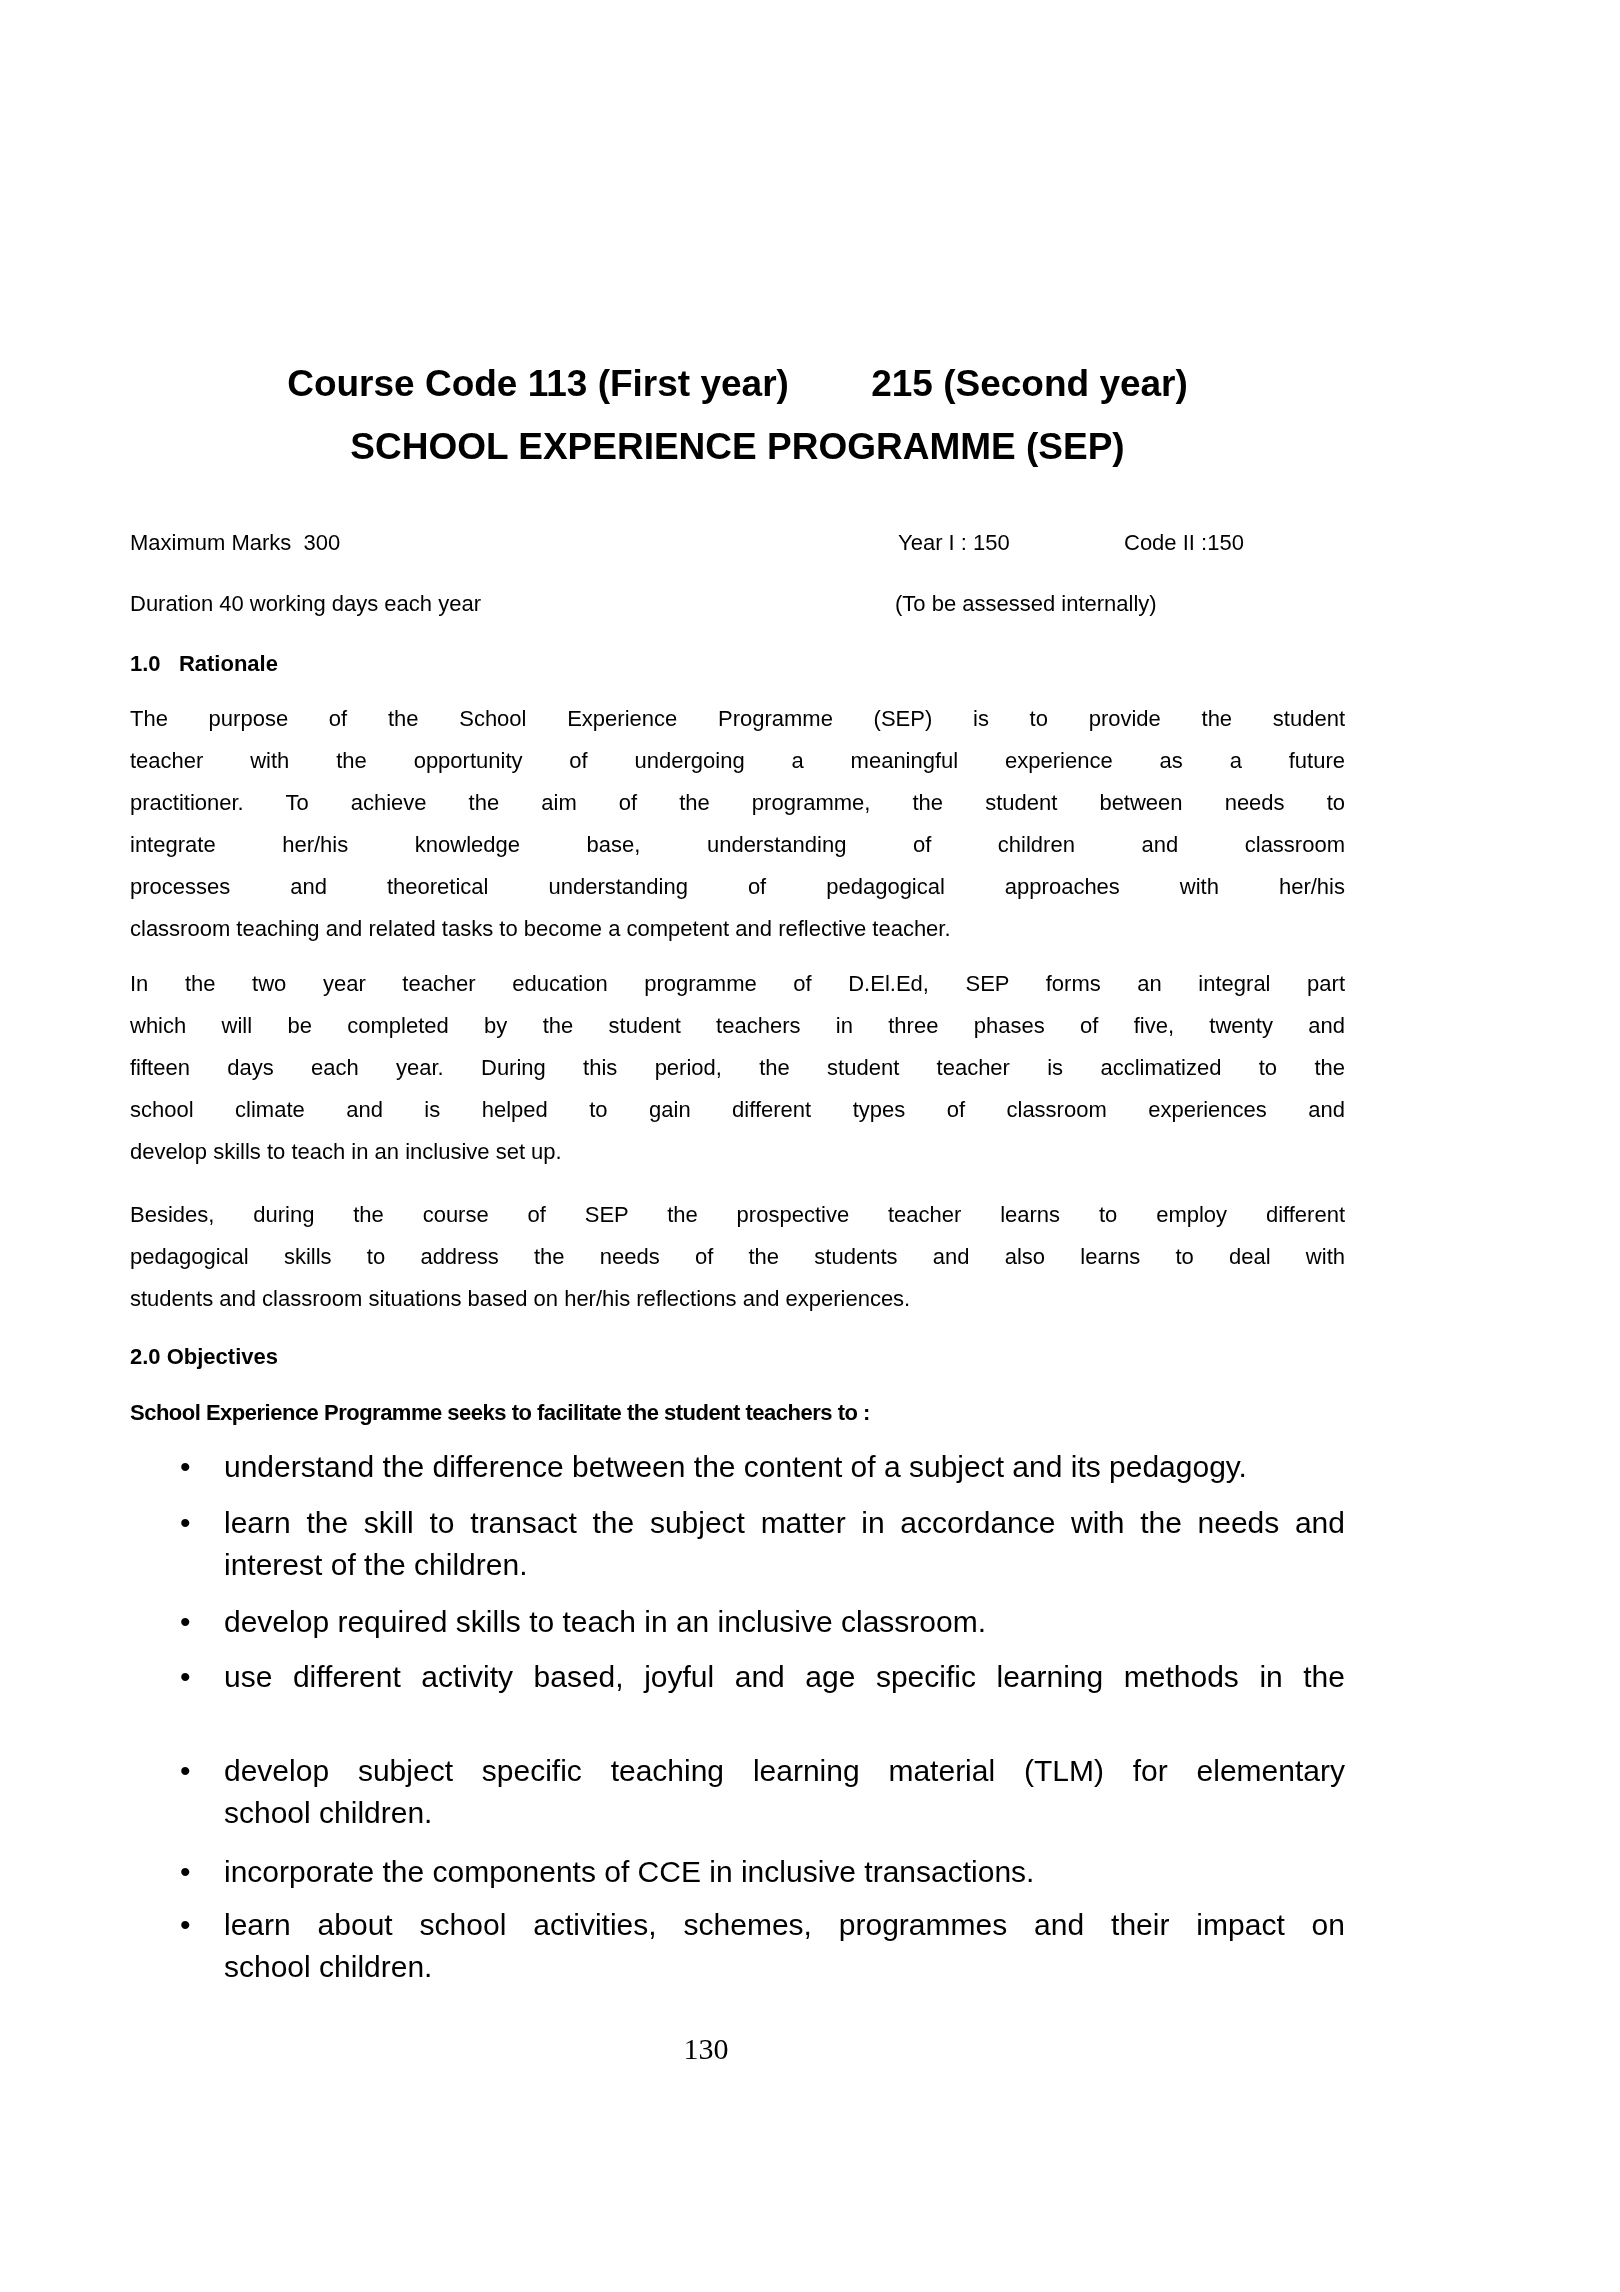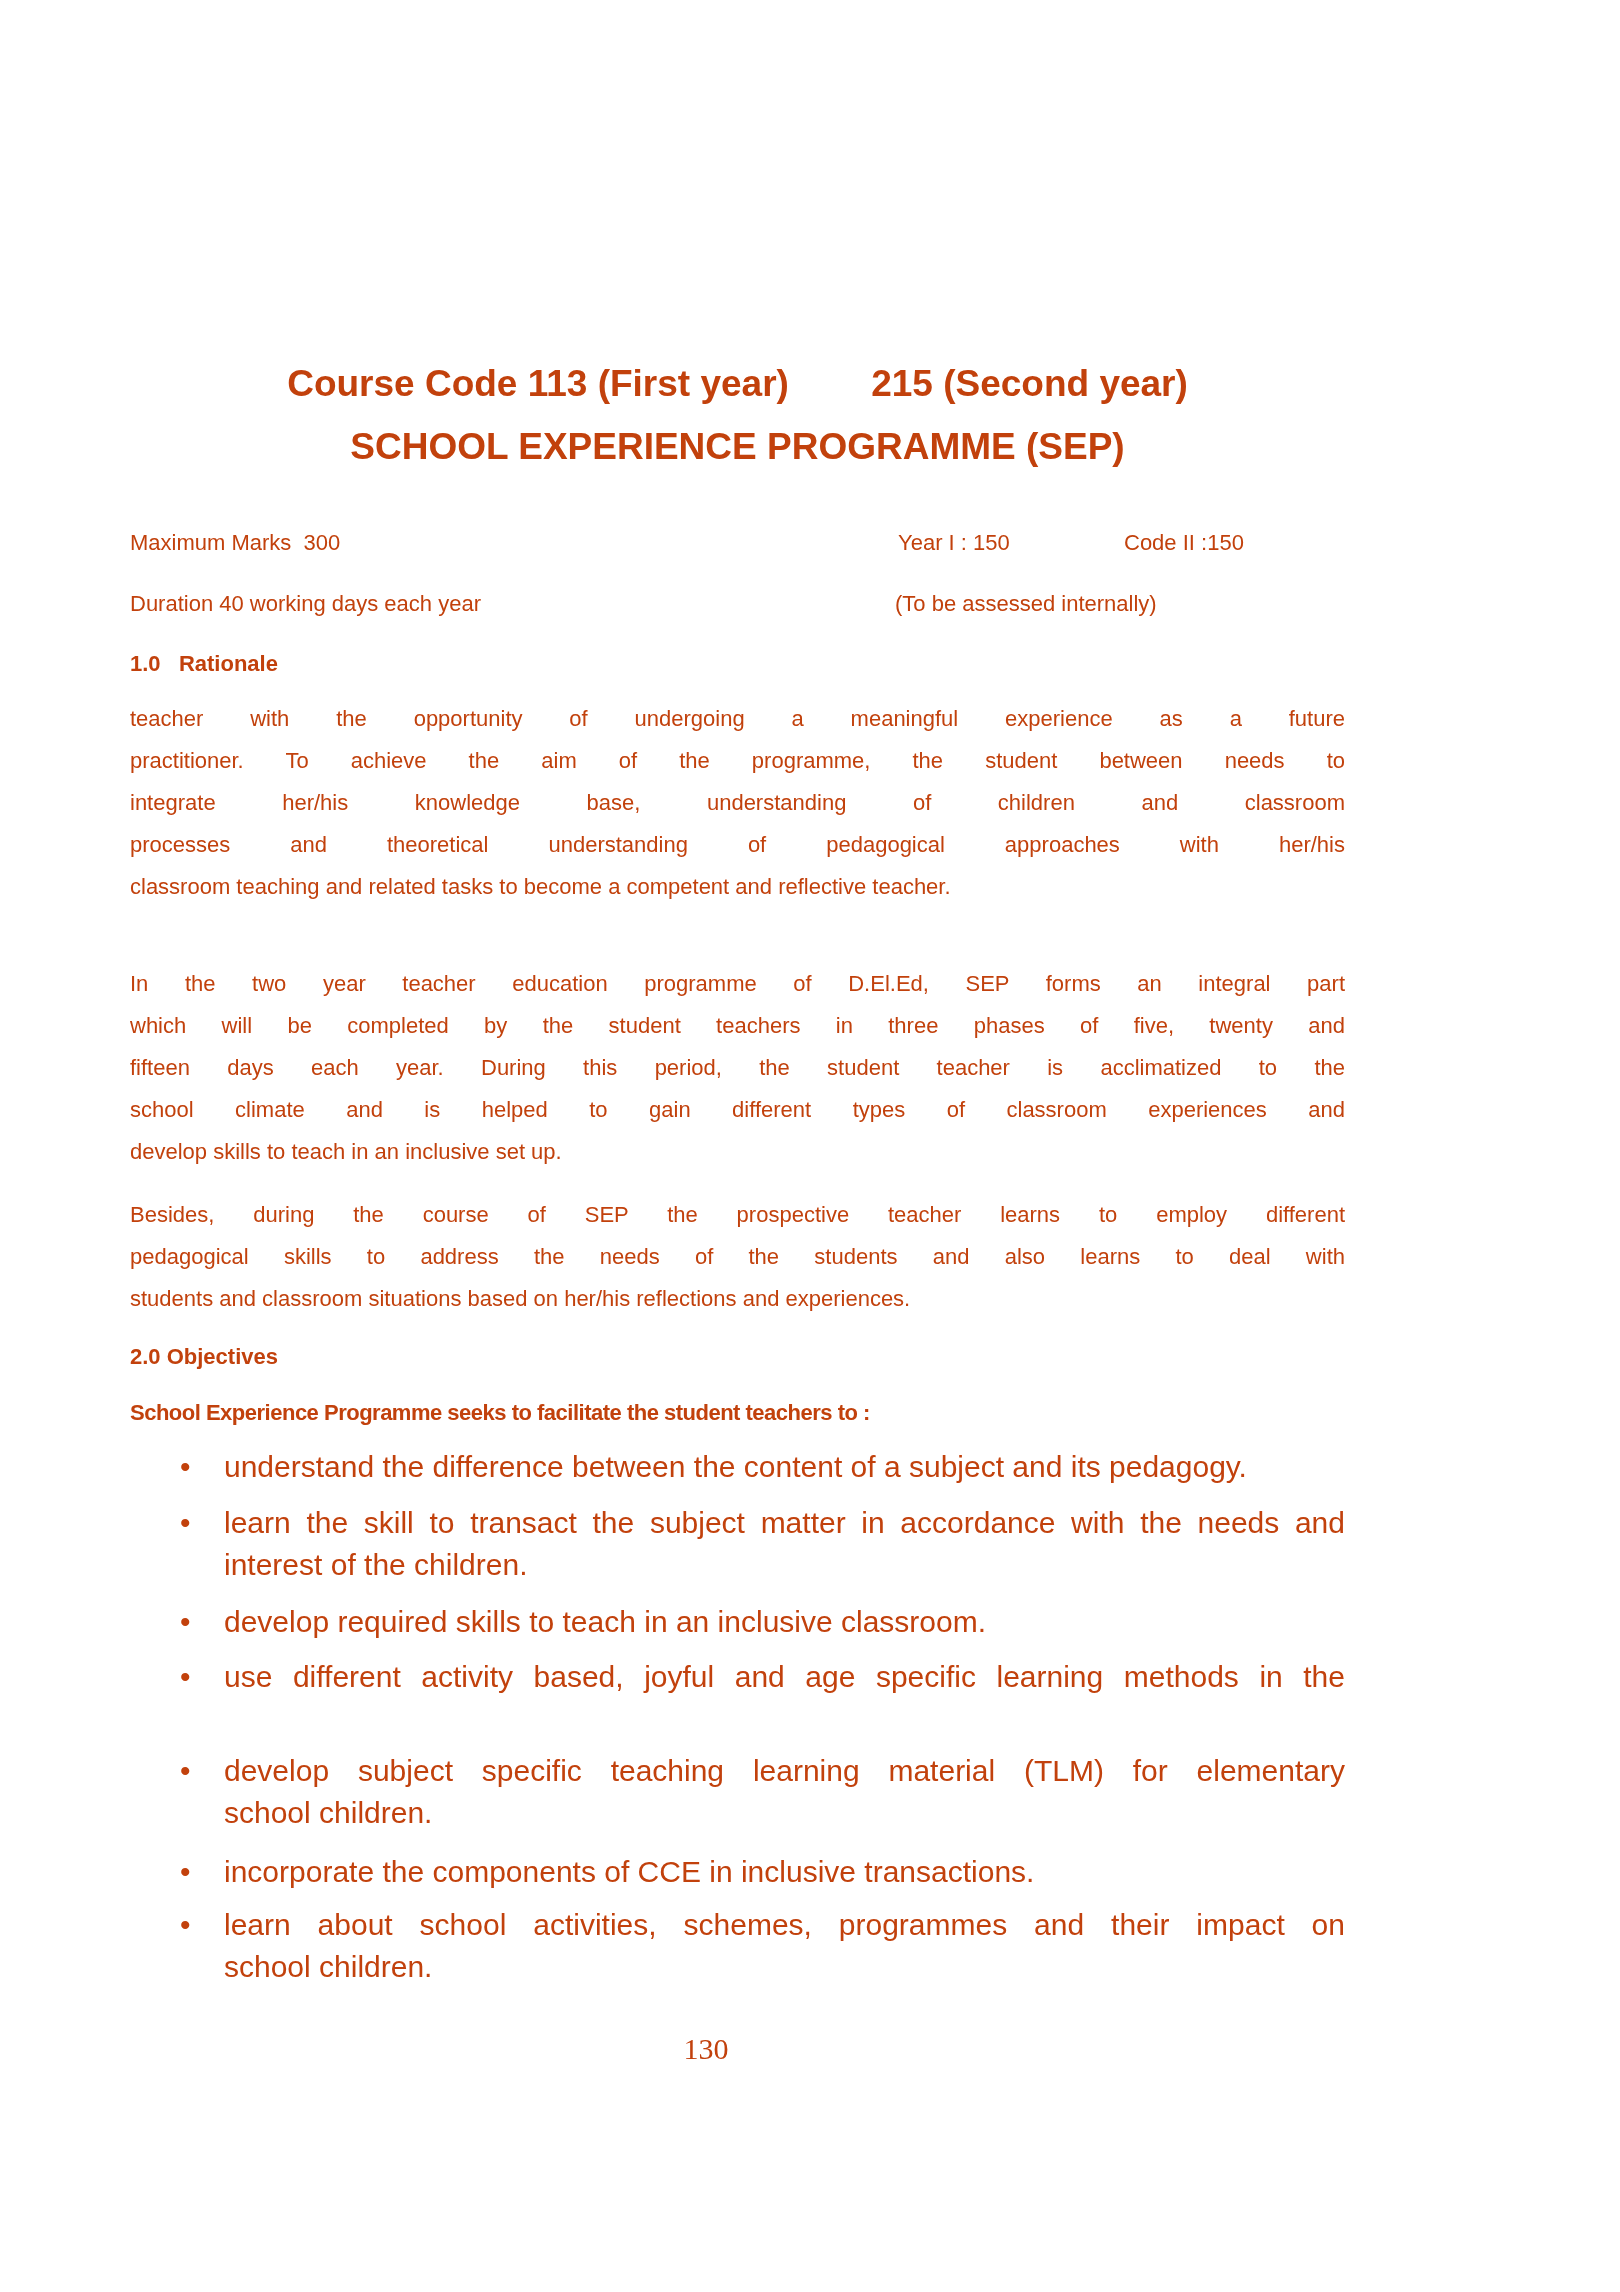--- a/index.html
+++ b/index.html
@@ -1,21 +1,21 @@
 <!DOCTYPE html>
 <html><head>
 <meta charset="utf-8">
 <style>
   html, body { margin: 0; padding: 0; background: #ffffff; }
   .page {
     position: relative;
     width: 1620px;
     height: 2293px;
     background: #ffffff;
-    color: #c2410c;
+    color: #000000;
     font-family: "Liberation Sans", sans-serif;
     overflow: hidden;
   }
   .block {
     position: absolute;
     left: 130px;
     width: 1215px;
     font-size: 22px;
     line-height: 42px;
   }
@@ -67,20 +67,21 @@
   </div>
 
   <div class="block" style="top:583px">
     <span>Duration 40 working days each year</span>
     <span class="rightcol" style="left:765px">(To be assessed internally)</span>
   </div>
 
   <div class="block bold pre" style="top:643px">1.0   Rationale</div>
 
   <div class="block" style="top:698px">
+    <div class="line j">The purpose of the School Experience Programme (SEP) is to provide the student</div>
     <div class="line j">teacher with the opportunity of undergoing a meaningful experience as a future</div>
     <div class="line j">practitioner. To achieve the aim of the programme, the student between needs to</div>
     <div class="line j">integrate her/his knowledge base, understanding of children and classroom</div>
     <div class="line j">processes and theoretical understanding of pedagogical approaches with her/his</div>
     <div class="line">classroom teaching and related tasks to become a competent and reflective teacher.</div>
   </div>
 
   <div class="block" style="top:963px">
     <div class="line j">In the two year teacher education programme of D.El.Ed, SEP forms an integral part</div>
     <div class="line j">which will be completed  by the student teachers in three phases of five, twenty and</div>

